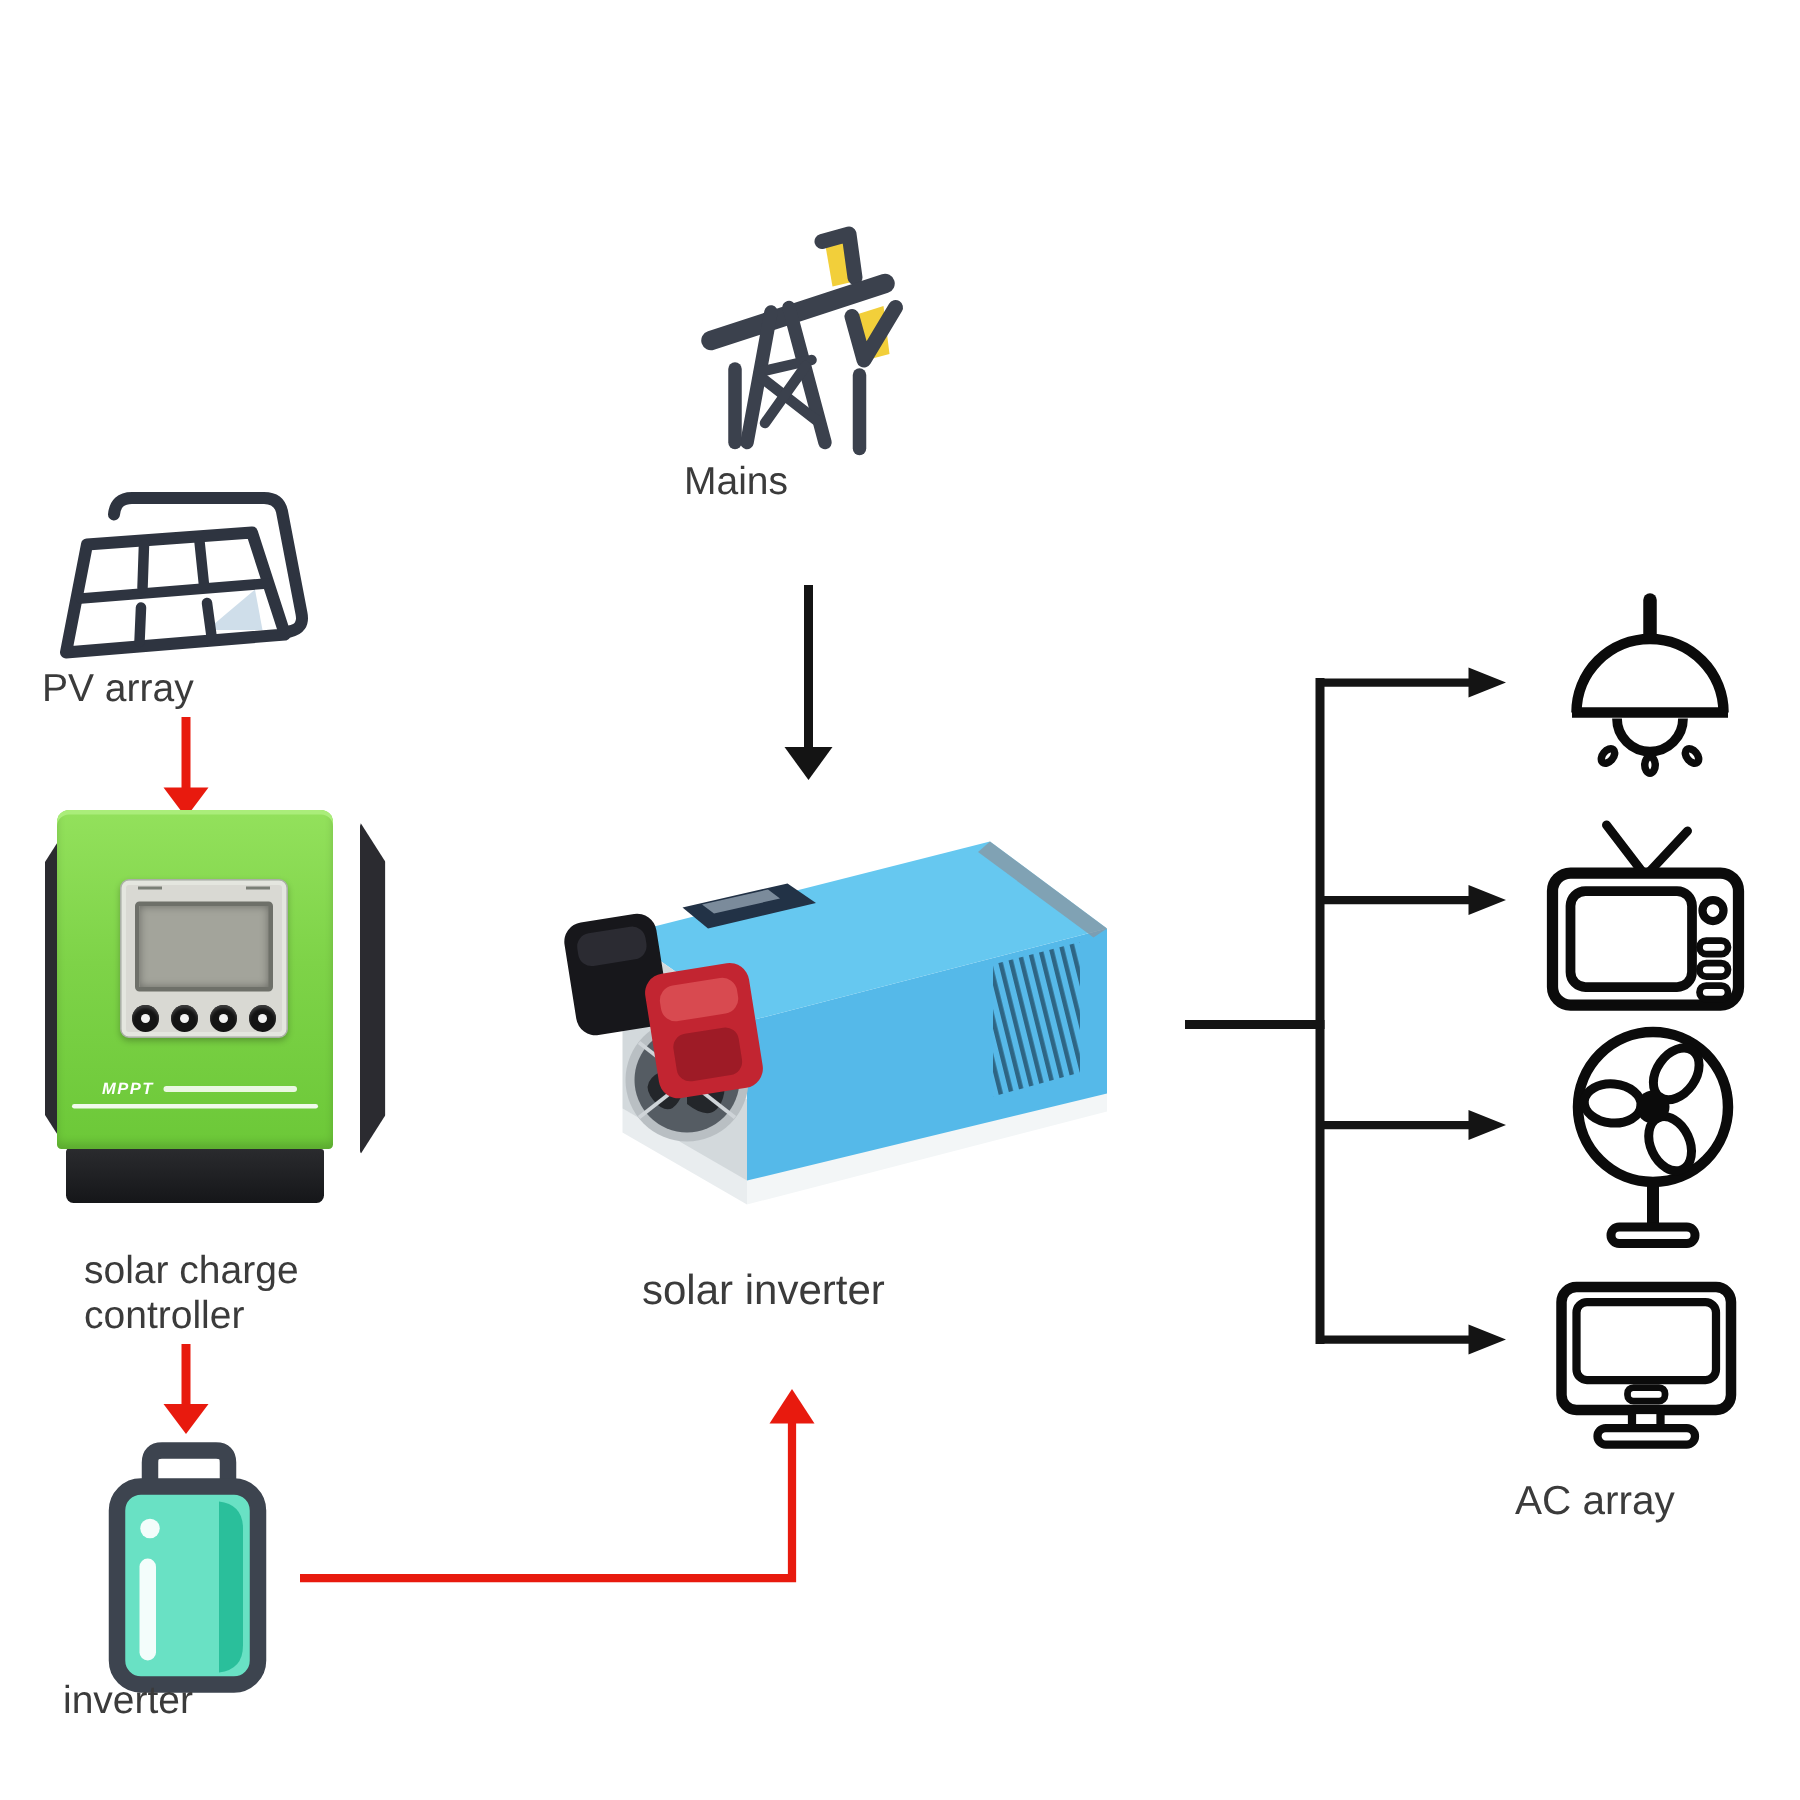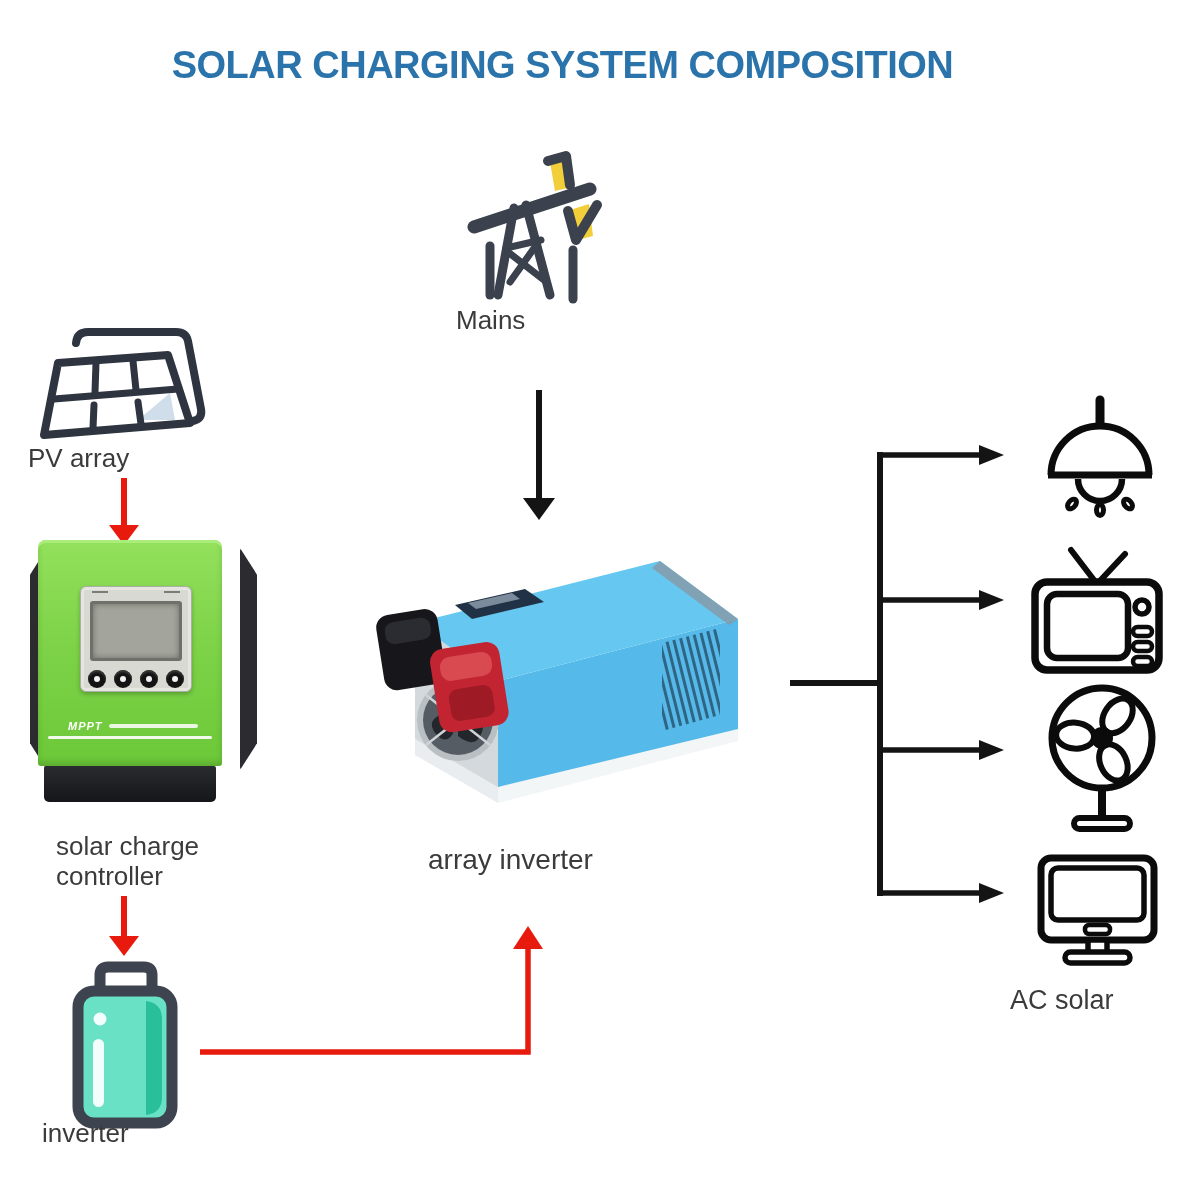--- a/index.html
+++ b/index.html
@@ -48,21 +48,20 @@
   .ctrl-base{
     position:absolute;left:14px;top:228px;width:172px;height:36px;
     background:linear-gradient(180deg,#2a2b2e,#151619);border-radius:2px 2px 5px 5px;
   }
 </style>
 </head>
 <body>
 
 <div id="canvas">
 
-  <h1 class="title">SOLAR CHARGING SYSTEM COMPOSITION</h1>
 
   <svg id="connectors" width="1200" height="1200" viewBox="0 0 1200 1200">
 
     <g>
       <line x1="124" y1="478" x2="124" y2="527" stroke="#e81a0e" stroke-width="6"></line>
       <polygon points="109,525 139,525 124,545" fill="#e81a0e"></polygon>
     </g>
 
     <g>
       <line x1="124" y1="896" x2="124" y2="938" stroke="#e81a0e" stroke-width="6"></line>
@@ -197,21 +196,21 @@
     <g transform="rotate(-9 55 105)">
       <rect x="20" y="66" width="62" height="76" rx="13" fill="#17171b"></rect>
       <rect x="28" y="74" width="46" height="22" rx="9" fill="#2b2b32"></rect>
     </g>
     <g transform="rotate(-9 110 140)">
       <rect x="74" y="100" width="70" height="84" rx="13" fill="#c22531"></rect>
       <rect x="83" y="109" width="52" height="24" rx="10" fill="#d84a50"></rect>
       <rect x="87" y="142" width="44" height="32" rx="9" fill="#9e1b26"></rect>
     </g>
   </svg>
-  <div class="label centered" style="left:428px;top:844px;width:240px;font-size:28px;">array inverter</div>
+  <div class="label centered" style="left:428px;top:844px;width:240px;font-size:28px;">solar inverter</div>
 
   <svg class="node-svg" style="left:1035px;top:393px;" width="130" height="130" viewBox="0 0 130 130">
     <line x1="65" y1="7" x2="65" y2="30" stroke="#0b0b0b" stroke-width="9" stroke-linecap="round"></line>
     <path d="M16,82 a49,49 0 0 1 98,0" fill="#ffffff" stroke="#0b0b0b" stroke-width="7"></path>
     <line x1="13" y1="82" x2="117" y2="82" stroke="#0b0b0b" stroke-width="7"></line>
     <path d="M43,86 a22,22 0 0 0 44,0" fill="#ffffff" stroke="#0b0b0b" stroke-width="6.5"></path>
     <ellipse cx="37" cy="111" rx="3.5" ry="5.5" transform="rotate(40 37 111)" fill="none" stroke="#0b0b0b" stroke-width="5"></ellipse>
     <ellipse cx="65" cy="117" rx="3.5" ry="5.5" fill="none" stroke="#0b0b0b" stroke-width="5"></ellipse>
     <ellipse cx="93" cy="111" rx="3.5" ry="5.5" transform="rotate(-40 93 111)" fill="none" stroke="#0b0b0b" stroke-width="5"></ellipse>
   </svg>
@@ -244,15 +243,15 @@
   </svg>
 
   <svg class="node-svg" style="left:1035px;top:852px;" width="125" height="120" viewBox="0 0 125 120">
     <rect x="6" y="6" width="113" height="82" rx="10" fill="#ffffff" stroke="#0b0b0b" stroke-width="7"></rect>
     <rect x="16" y="16" width="93" height="52" rx="7" fill="#ffffff" stroke="#0b0b0b" stroke-width="5.5"></rect>
     <rect x="50" y="73" width="25" height="9" rx="4" fill="#ffffff" stroke="#0b0b0b" stroke-width="4.5"></rect>
     <rect x="53" y="88" width="19" height="14" fill="#ffffff" stroke="#0b0b0b" stroke-width="5.5"></rect>
     <rect x="30" y="100" width="65" height="11" rx="5.5" fill="#ffffff" stroke="#0b0b0b" stroke-width="5.5"></rect>
   </svg>
 
-  <div class="label centered" style="left:1010px;top:985px;width:180px;font-size:27px;">AC solar</div>
+  <div class="label centered" style="left:1010px;top:985px;width:180px;font-size:27px;">AC array</div>
 
 </div>
 
 </body></html>

